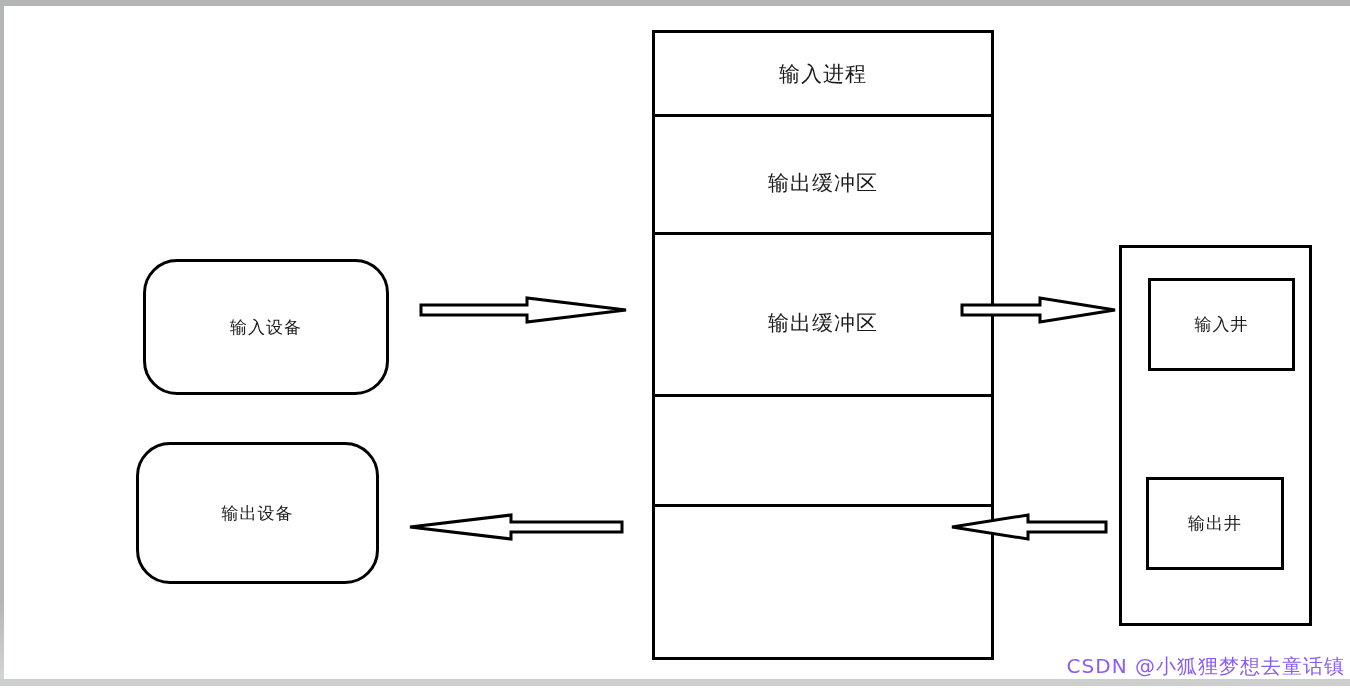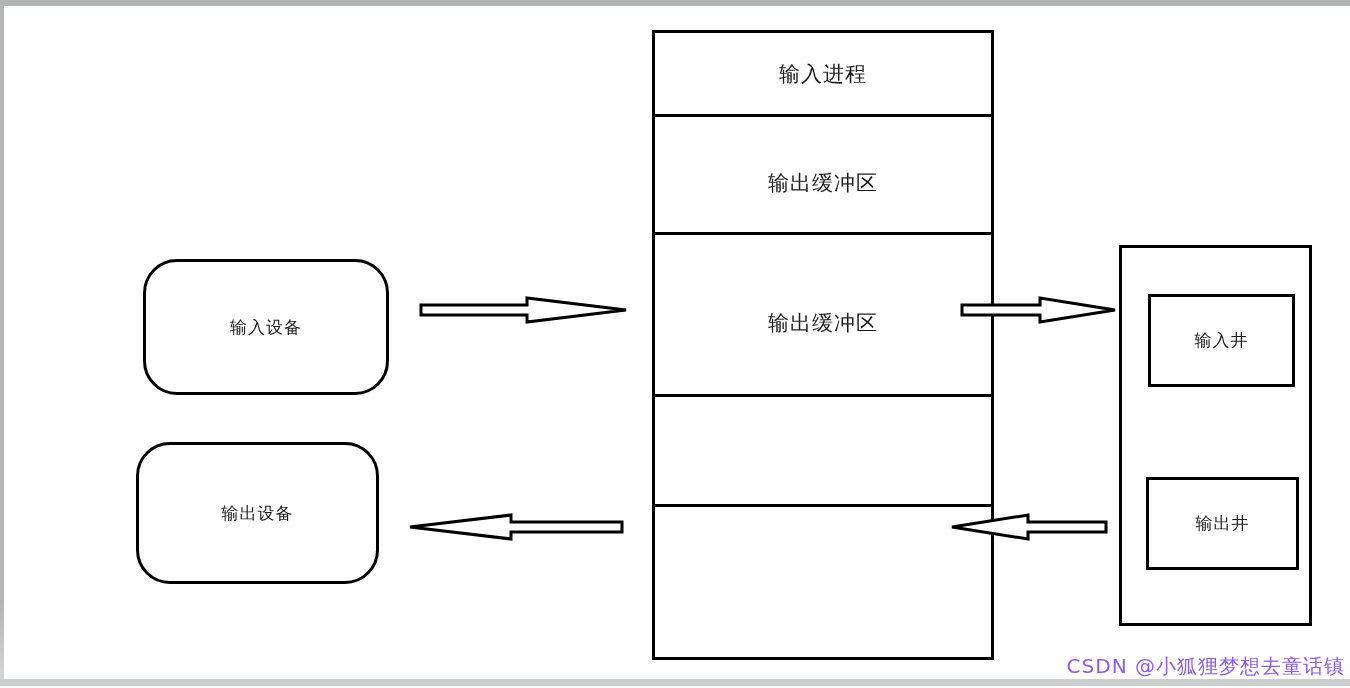--- a/index.html
+++ b/index.html
@@ -44,22 +44,22 @@
   .r2 { height: 146px; }
   .r3 { height: 94px; }
   .r4 { height: 128px; }
 
   
   .input-device  { left: 143px; top: 259px; width: 246px; height: 136px; }
   .output-device { left: 136px; top: 442px; width: 243px; height: 142px; }
 
   
   .disk-outer  { left: 1119px; top: 245px; width: 193px; height: 381px; }
-  .input-well  { left: 1148px; top: 294px; width: 147px; height: 93px; }
-  .output-well { left: 1146px; top: 477px; width: 153px; height: 93px; text-align: right; }
+  .input-well  { left: 1148px; top: 278px; width: 147px; height: 93px; }
+  .output-well { left: 1146px; top: 477px; width: 138px; height: 93px; text-align: right; }
 
   .arrow { position: absolute; }
   .arrow svg { display: block; }
 
   .watermark {
     position: absolute; top: 653px; right: 5px;
     font-size: 20px; color: #8b5cf6; letter-spacing: 1px;
     white-space: nowrap;
   }
 </style>

